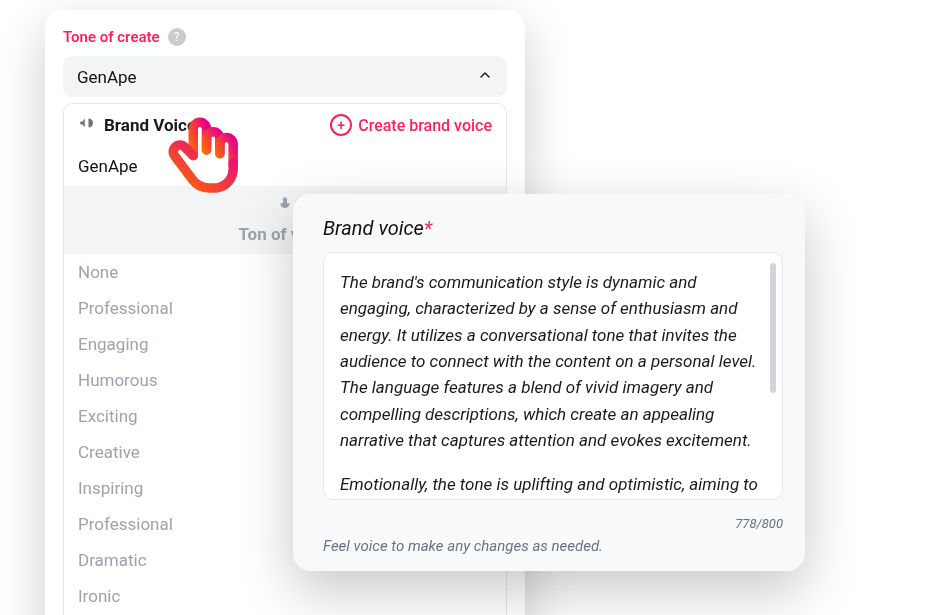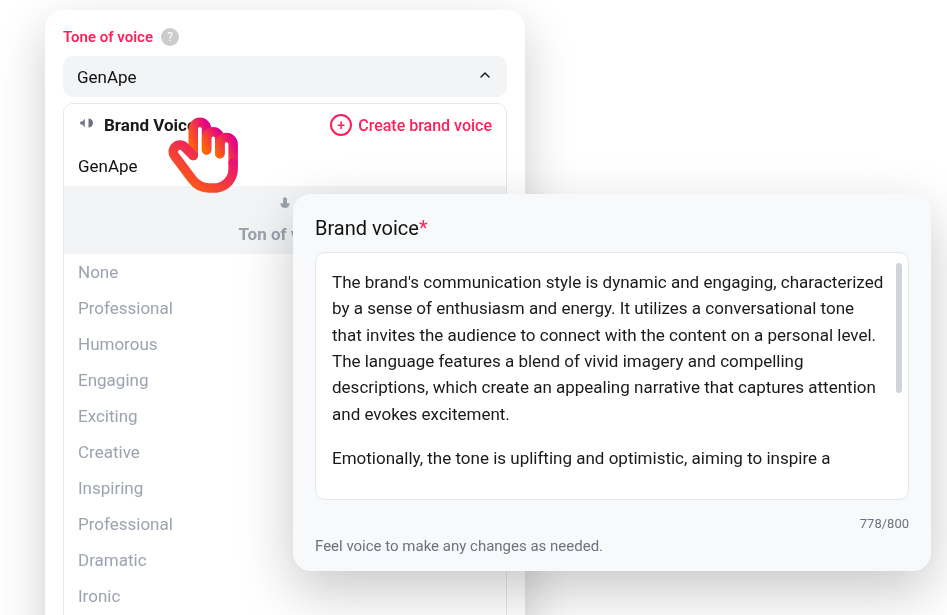--- a/index.html
+++ b/index.html
@@ -125,26 +125,27 @@
     width: 95px;
     height: 95px;
     z-index: 10;
   }
 
   
   .brand-card {
     position: absolute;
     left: 293px;
     top: 194px;
-    width: 638px;
+    width: 512px;
     background: #f8f9fa;
     border-radius: 18px;
     box-shadow: 0 20px 55px rgba(0,0,0,0.22);
-    padding: 22px 22px 16px 22px;
+    padding: 22px 22px 16px 30px;
     box-sizing: border-box;
+    font-style: italic;
   }
   .brand-label {
     font-size: 20px;
     color: #111;
     margin-bottom: 12px;
   }
   .req-star { color: #ff1f5a; }
   .brand-textarea {
     position: relative;
     background: #fff;
@@ -181,21 +182,21 @@
 
   .megaphone-icon, .mic-icon {
     color: #9ca3af;
   }
 </style>
 </head>
 <body>
 
 <div class="tone-card">
   <div class="tone-header">
-    <span class="tone-header-label">Tone of voice</span>
+    <span class="tone-header-label">Tone of create</span>
     <span class="help-icon">?</span>
   </div>
 
   <div class="select-box">
     <span>GenApe</span>
     <span class="chevron">
       <svg width="16" height="16" viewBox="0 0 24 24" fill="none" stroke="#111" stroke-width="2" stroke-linecap="round" stroke-linejoin="round">
           <polyline points="18 15 12 9 6 15"></polyline>
         </svg>
     </span>
@@ -227,22 +228,22 @@
             <path d="M12 14a3 3 0 003-3V5a3 3 0 10-6 0v6a3 3 0 003 3z"></path>
             <path d="M19 11a7 7 0 01-14 0"></path>
             <path d="M12 18v4"></path>
           </svg>
       </span>
       <span>Ton of voice</span>
     </div>
 
     <div class="tone-item"><span>None</span></div>
     <div class="tone-item"><span>Professional</span></div>
+    <div class="tone-item"><span>Engaging</span></div>
     <div class="tone-item"><span>Humorous</span></div>
-    <div class="tone-item"><span>Engaging</span></div>
     <div class="tone-item"><span>Exciting</span></div>
     <div class="tone-item"><span>Creative</span></div>
     <div class="tone-item"><span>Inspiring</span></div>
     <div class="tone-item"><span>Professional</span></div>
     <div class="tone-item"><span>Dramatic</span></div>
     <div class="tone-item"><span>Ironic</span></div>
     <div class="tone-item"><span>Friendly</span></div>
   </div>
 </div>
 

